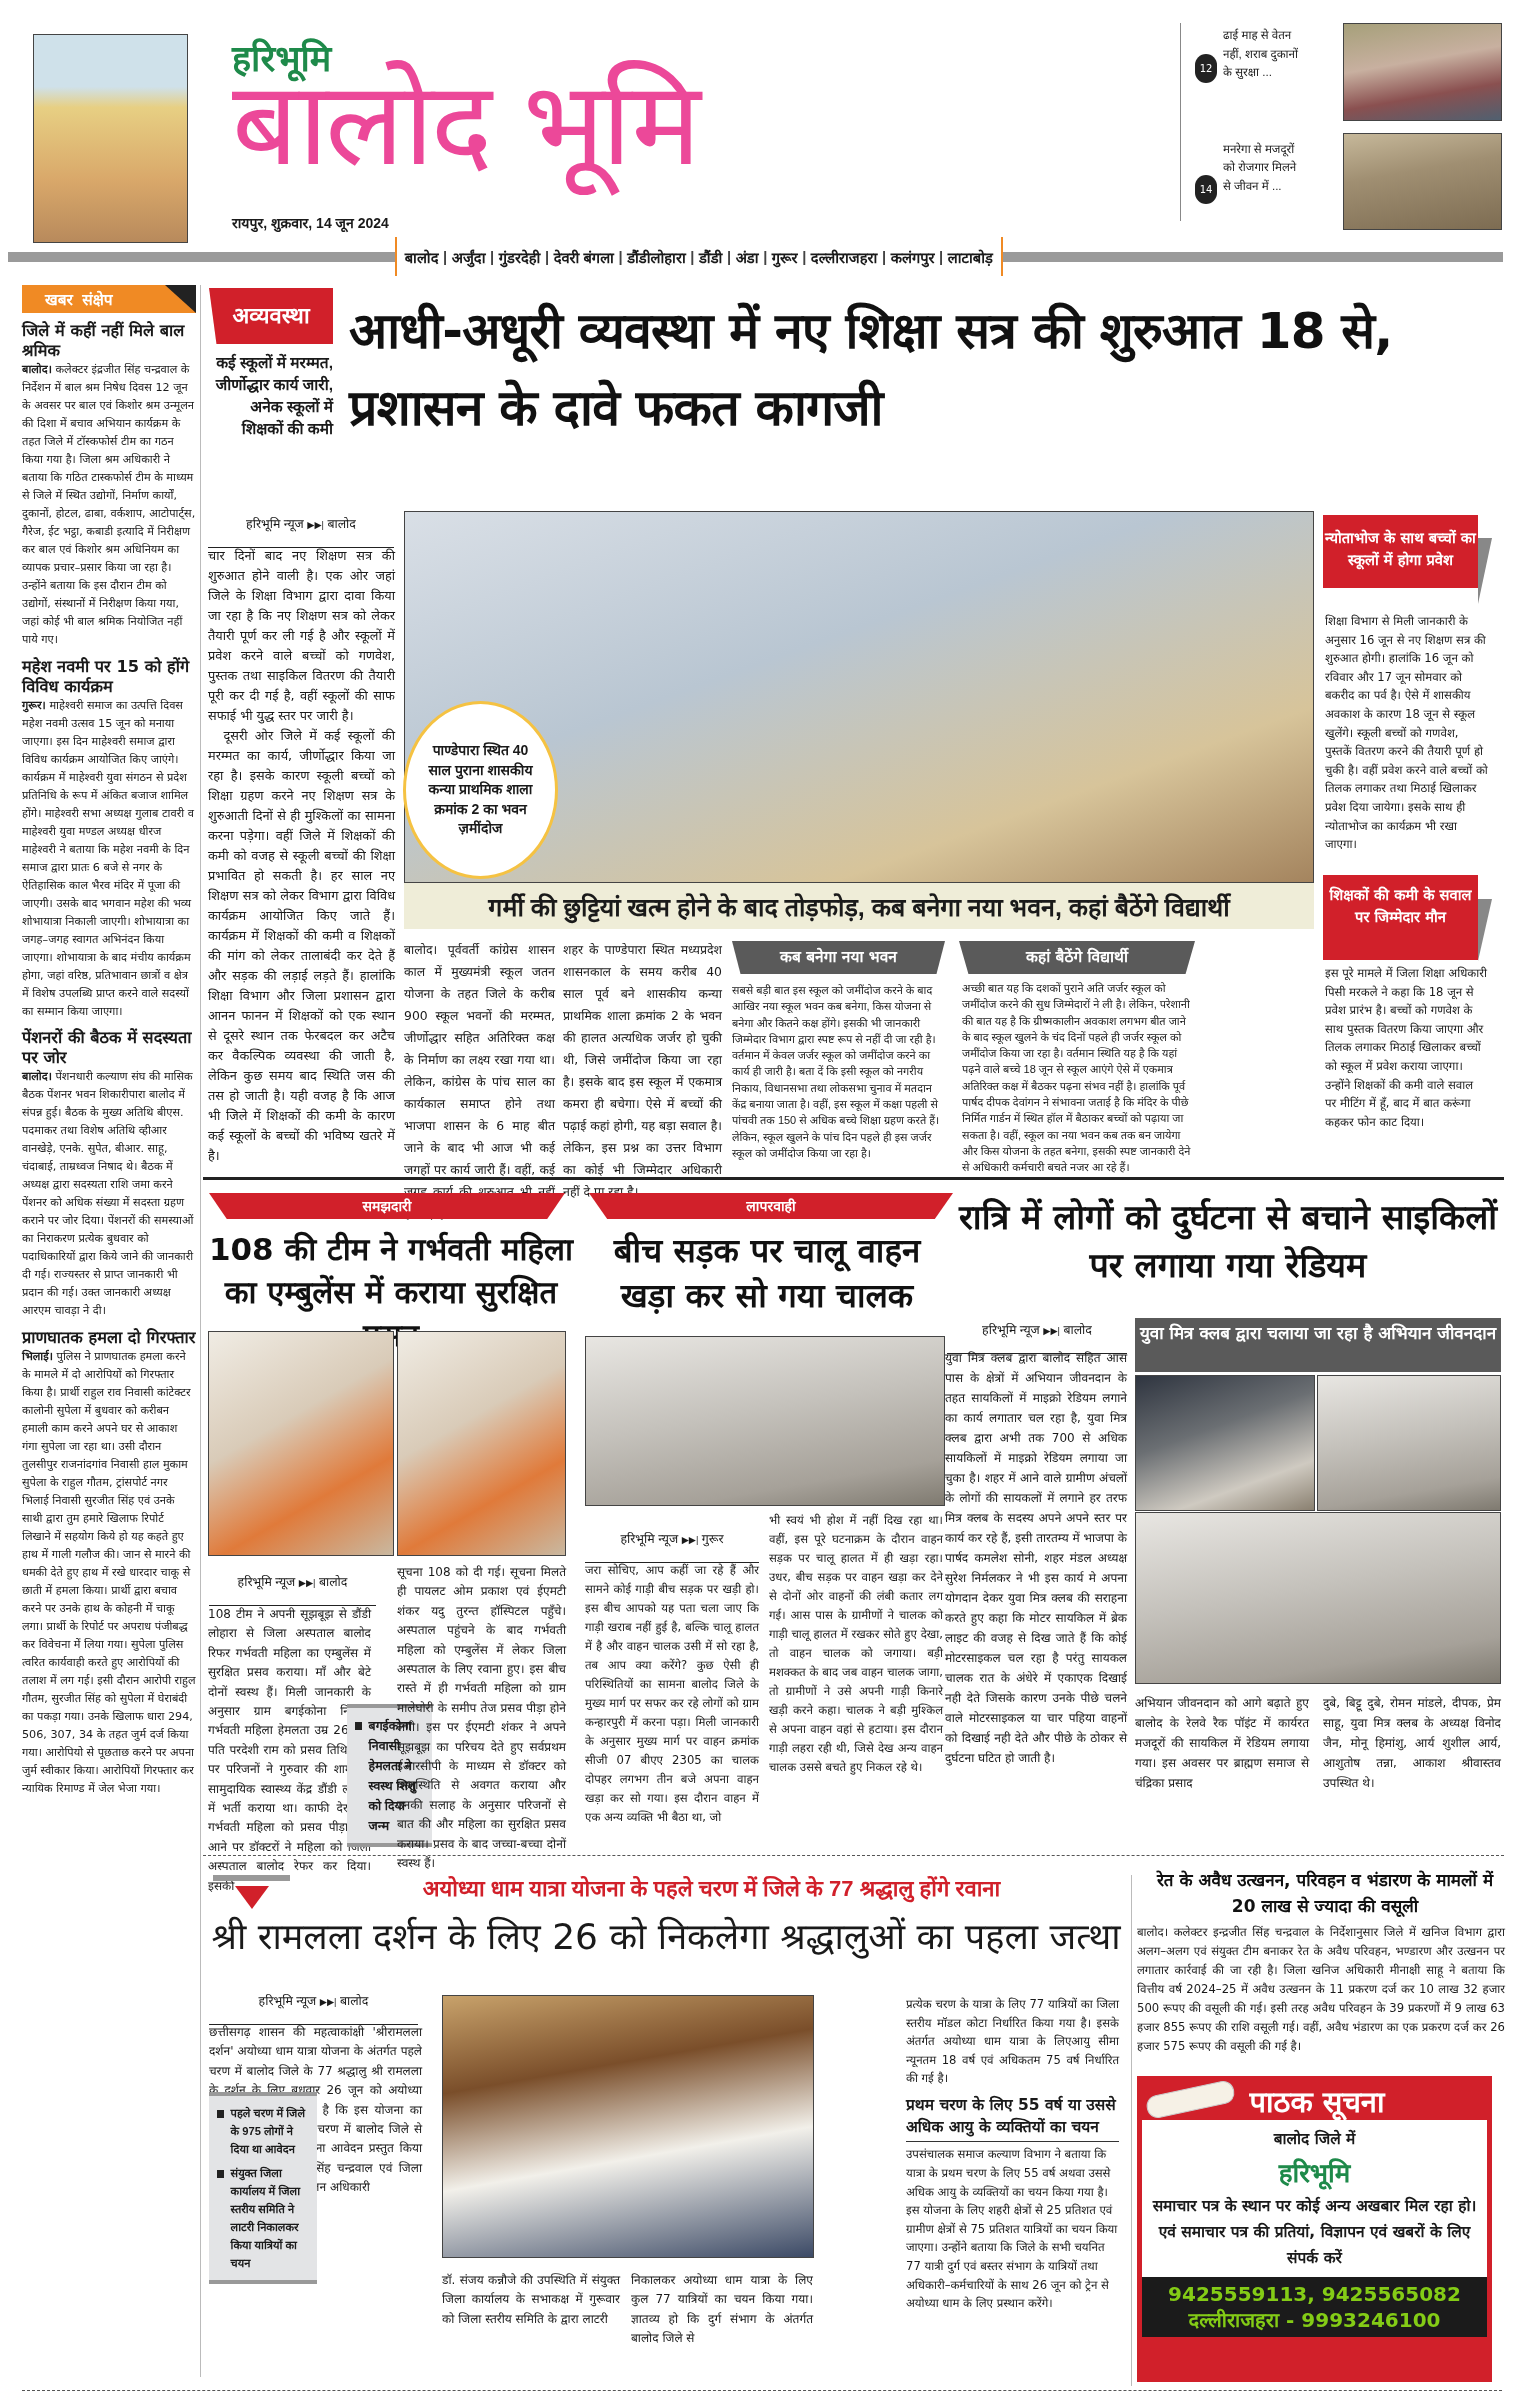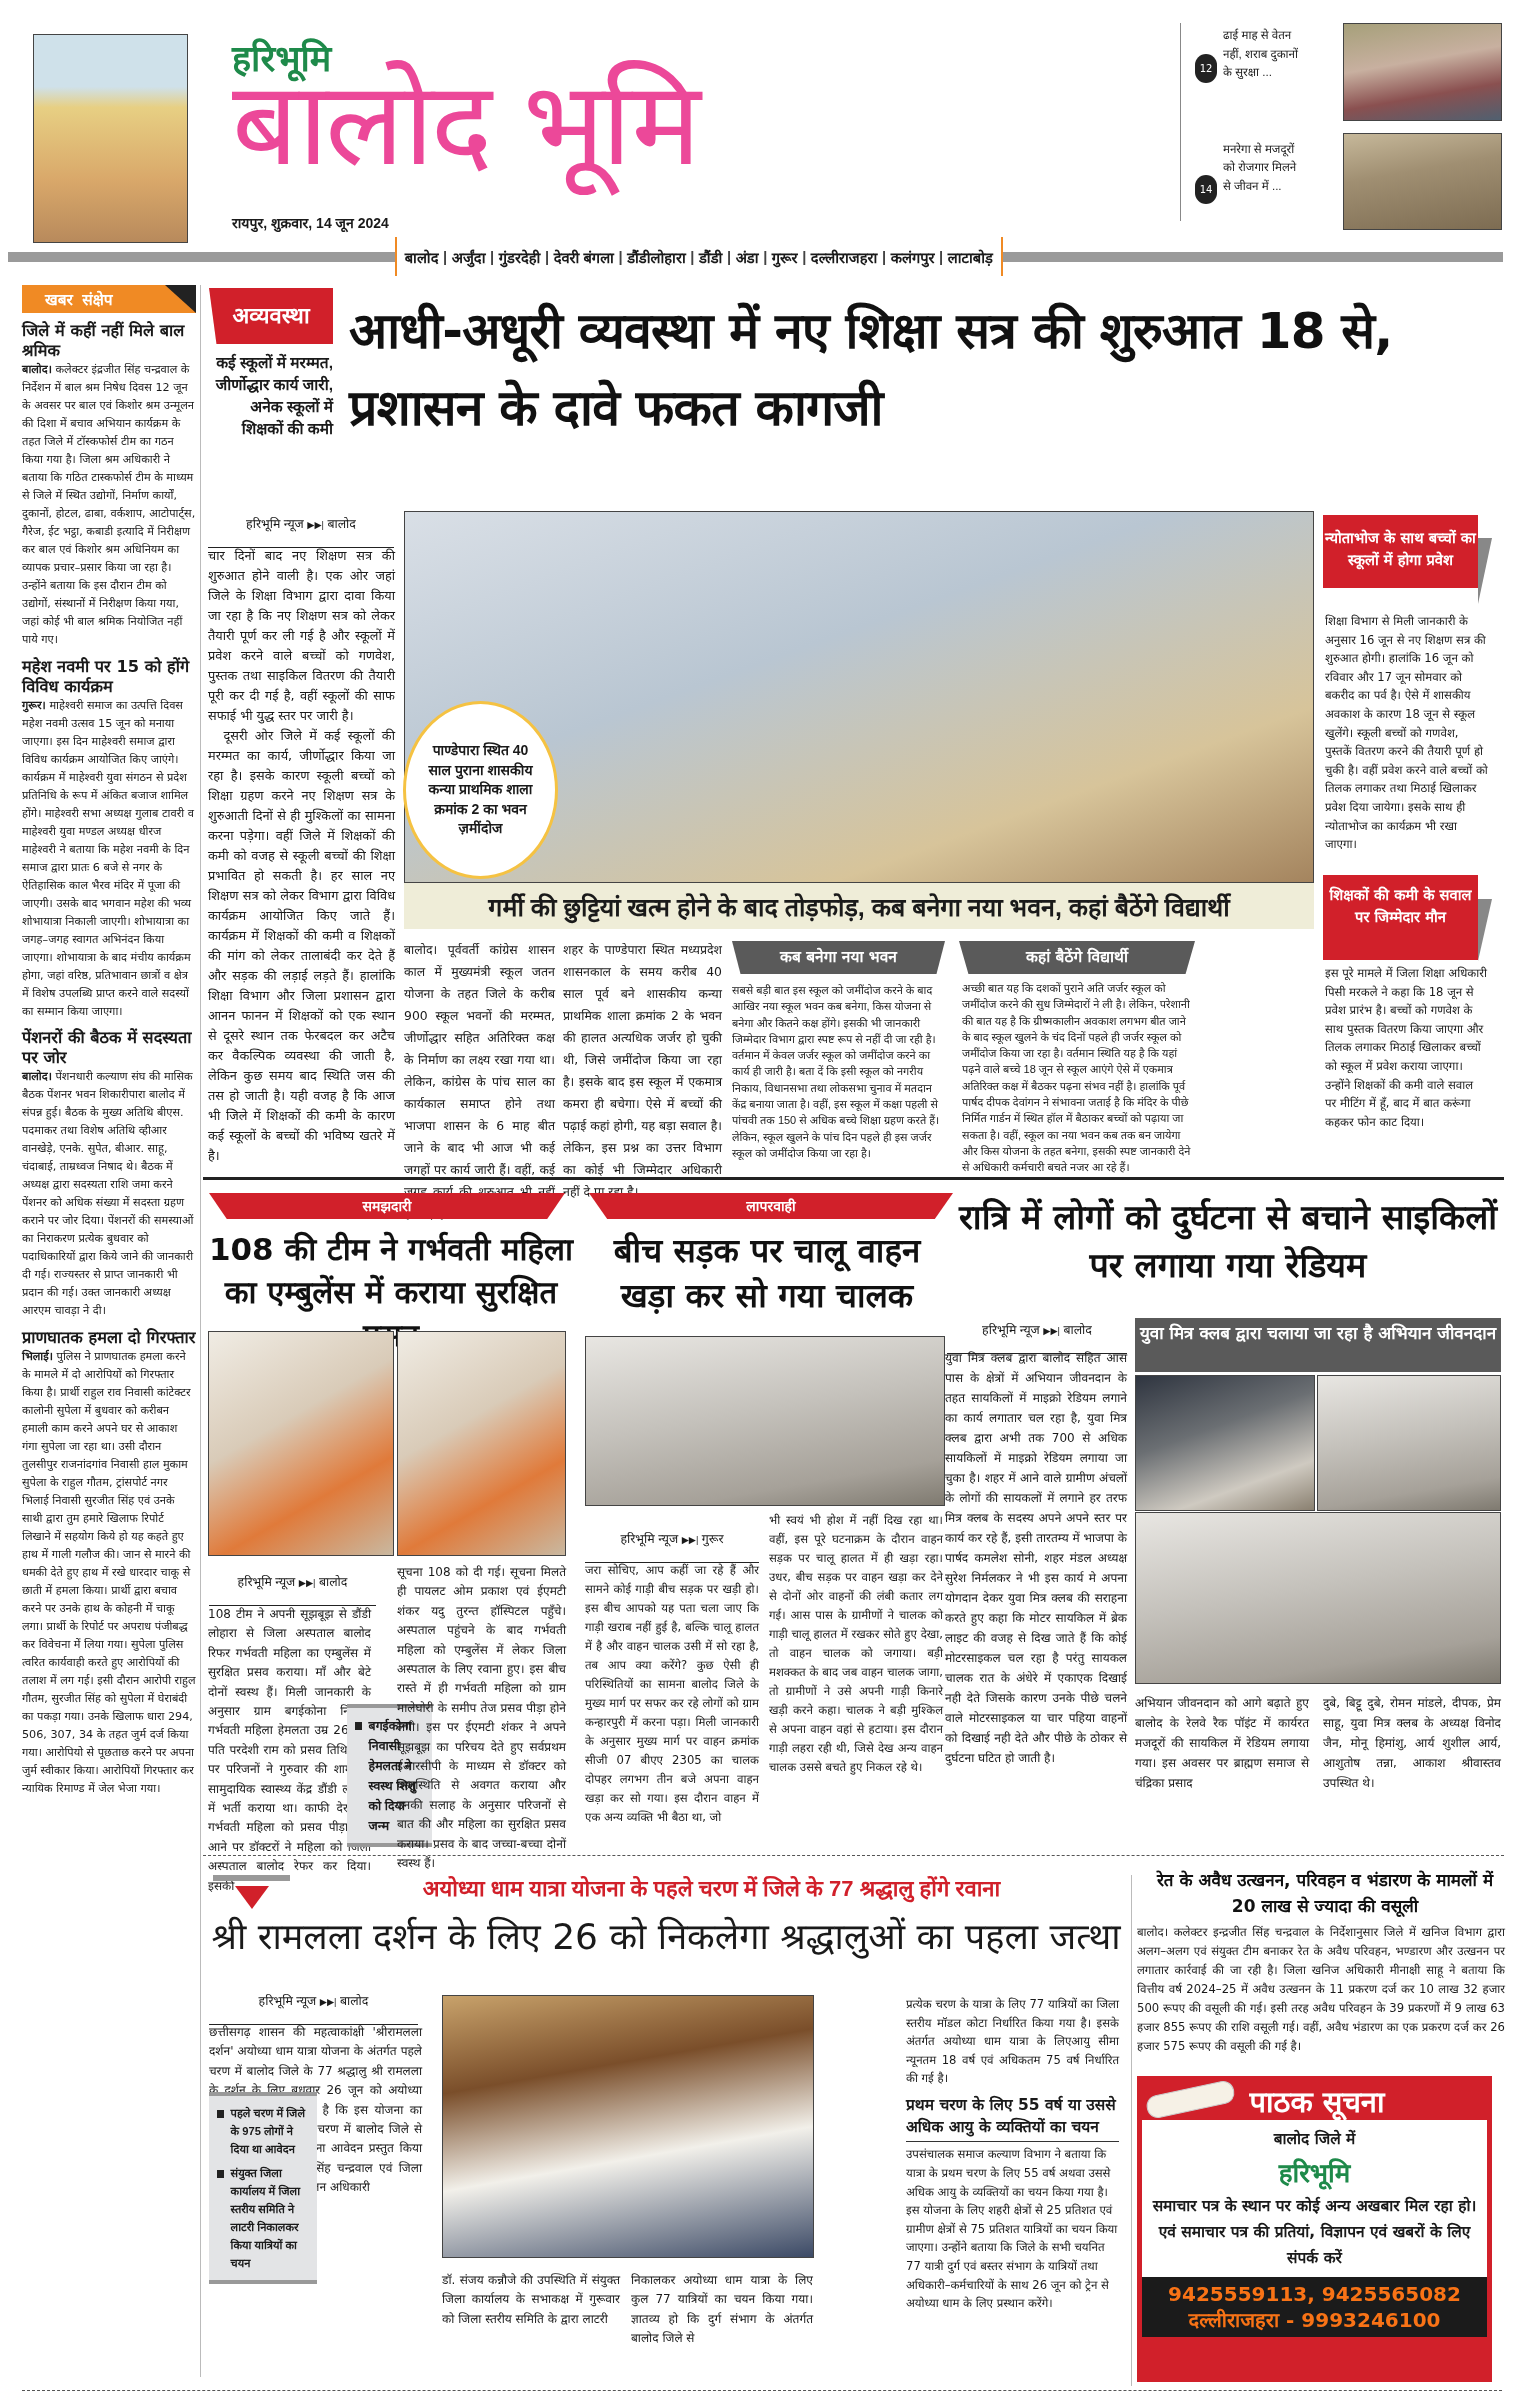--- a/index.html
+++ b/index.html
@@ -223,20 +223,20 @@
     <div style="position:absolute;left:4.6px;top:7.7px;width:89px;height:23px;background:#f6f1e6;border-radius:11px;transform:rotate(-12deg);border:0.8px solid #ccc;"></div>
     <div style="position:absolute;left:108px;top:0;font-size:29px;color:#fff;font-weight:bold;">पाठक सूचना</div>
   </div>
   <div style="background:#fff;padding:7.7px 9.3px 6.2px;text-align:center;font-family:'DejaVu Sans',sans-serif;">
     <div style="font-size:15.5px;font-weight:bold;">बालोद जिले में</div>
     <div style="display:flex;align-items:center;justify-content:center;gap:7.7px;margin-top:4.6px;">
       <span style="font-size:26px;font-weight:bold;color:#1e8a4a;">हरिभूमि</span>
     </div>
     <div style="font-size:15.5px;line-height:26px;font-weight:bold;margin-top:3.1px;">समाचार पत्र के स्थान पर कोई अन्य अखबार मिल रहा हो। एवं समाचार पत्र की प्रतियां, विज्ञापन एवं खबरों के लिए संपर्क करें</div>
   </div>
-  <div style="background:#1b1b1b;color:#f97316;text-align:center;padding:4.6px 0;font-weight:bold;font-family:'DejaVu Sans',sans-serif;">
+  <div style="background:#1b1b1b;color:#84cc16;text-align:center;padding:4.6px 0;font-weight:bold;font-family:'DejaVu Sans',sans-serif;">
     <div style="font-size:20px;">9425559113, 9425565082</div>
     <div style="font-size:20px;">दल्लीराजहरा - 9993246100</div>
   </div>
 </div>
 
 <div class="abs dash" style="left:22px;top:2390px;width:1480px;"></div>
 
 
 </body></html>

